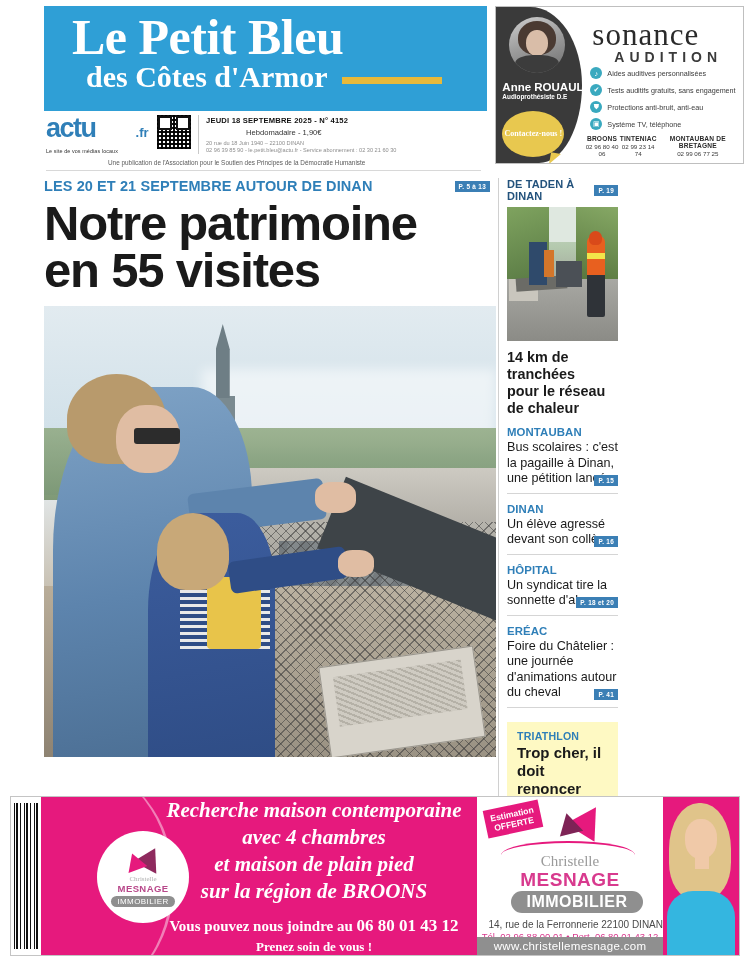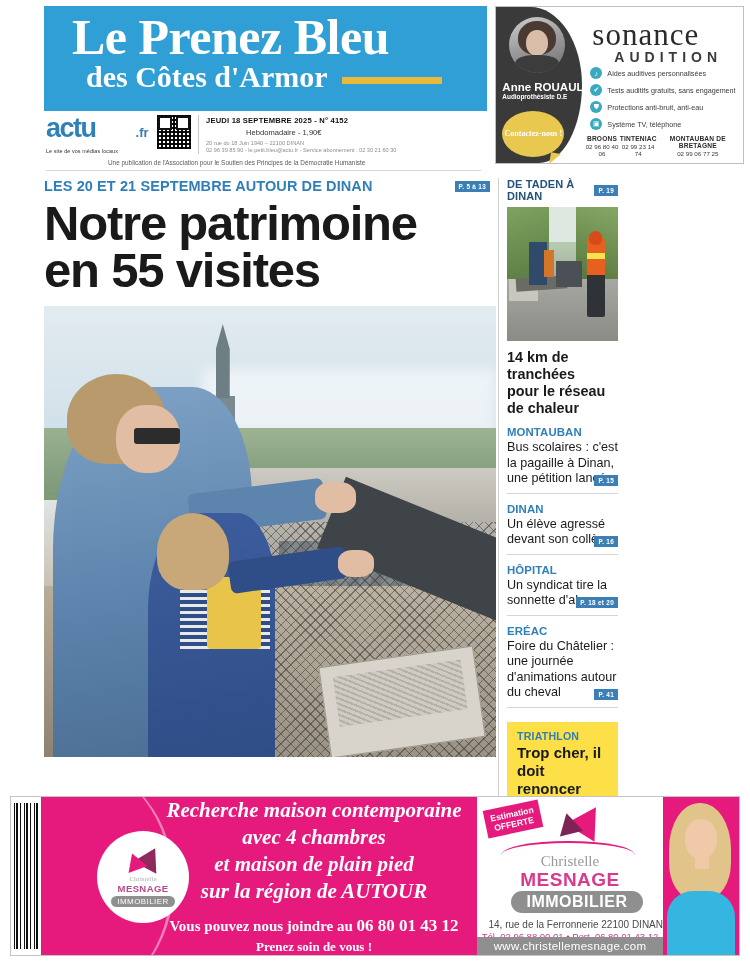--- a/index.html
+++ b/index.html
@@ -214,21 +214,21 @@
 
   .rc-caption { font-size: 14.4px; font-weight: bold; line-height: 17px; margin-top: 8px; color:#1a1a1a; }
 
   .brief { border-bottom: 1px solid #d5d5d5; padding: 9px 0 7px 0; }
   .brief:first-of-type { padding-top: 11px; }
   .brief-cat { color: #2f7fb8; font-size: 11.4px; font-weight: bold; letter-spacing: 0.1px; }
   .brief-txt { font-size: 12.6px; line-height: 15.5px; color:#1a1a1a; margin-top: 2px; }
   .brief-foot { display:flex; justify-content: flex-end; margin-top: -12px; }
   .brief-foot .pbadge { position: relative; z-index: 2; }
 
-  .tri-box { background: #fde047; padding: 8px 10px 7px 10px; margin-top: 14px; }
+  .tri-box { background: #fef9c3; padding: 8px 10px 7px 10px; margin-top: 14px; }
   .tri-cat { color: #2f7fb8; font-size: 10.6px; font-weight: bold; letter-spacing: 0.2px; }
   .tri-txt { font-size: 15px; font-weight: bold; line-height: 18px; margin-top: 2px; color:#1a1a1a; }
   .tri-foot { display:flex; justify-content:flex-end; margin-top: 6px; }
 
   
   .bottom-ad {
     position: absolute; left: 10px; top: 796px; width: 730px; height: 160px;
     border: 1px solid #c4c4c4; background: #fff; display: flex; box-sizing: border-box; overflow: hidden;
   }
   .barcode {
@@ -283,21 +283,21 @@
 </style>
 </head>
 <body>
 
 <div class="page">
 
   <div class="top">
 
     <div class="masthead-col">
       <div class="masthead-banner">
-        <div class="mast-title">Le Prenez Bleu</div>
+        <div class="mast-title">Le Petit Bleu</div>
         <div class="mast-sub-row">
           <div class="mast-sub">des Côtes d'Armor</div>
           <div class="mast-rule"></div>
         </div>
       </div>
 
       <div class="mast-info">
         <div class="actu-block">
           <div class="actu-logo"><span>actu</span><span class="fr">.fr</span></div>
           <div class="actu-tag">Le site de vos médias locaux</div>
@@ -487,21 +487,21 @@
             <div class="t2"></div>
         </div>
         <div class="ad-bc-1">Christelle</div>
         <div class="ad-bc-2">MESNAGE</div>
         <div class="ad-bc-3">IMMOBILIER</div>
       </div>
       <div class="ad-text">
         <div class="ad-l">Recherche maison contemporaine</div>
         <div class="ad-l">avec 4 chambres</div>
         <div class="ad-l">et maison de plain pied</div>
-        <div class="ad-l">sur la région de AUTOUR</div>
+        <div class="ad-l">sur la région de BROONS</div>
         <div class="ad-contact">
           <span>Vous pouvez nous joindre au</span>
           <b>06 80 01 43 12</b>
         </div>
         <div class="ad-care">Prenez soin de vous !</div>
       </div>
     </div>
 
     <div class="ad-right">
       <div class="ad-card">

